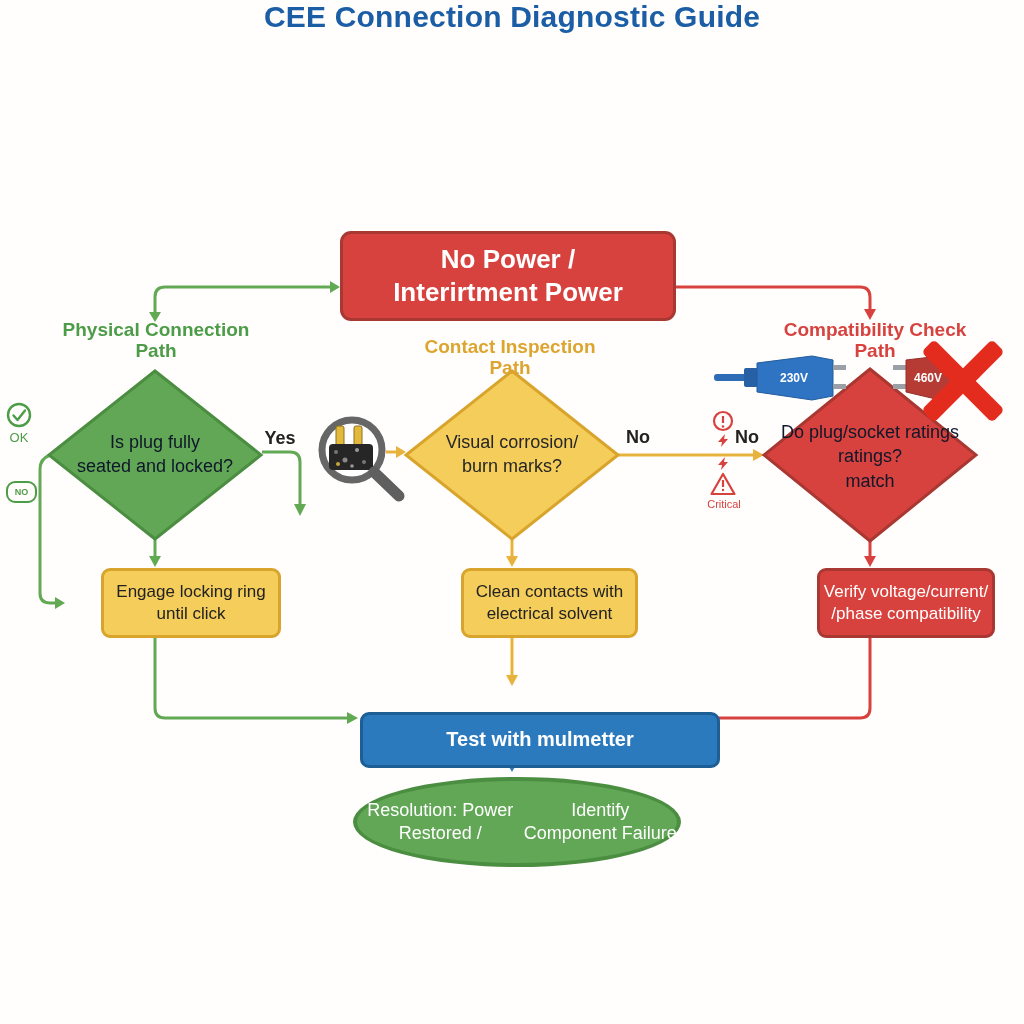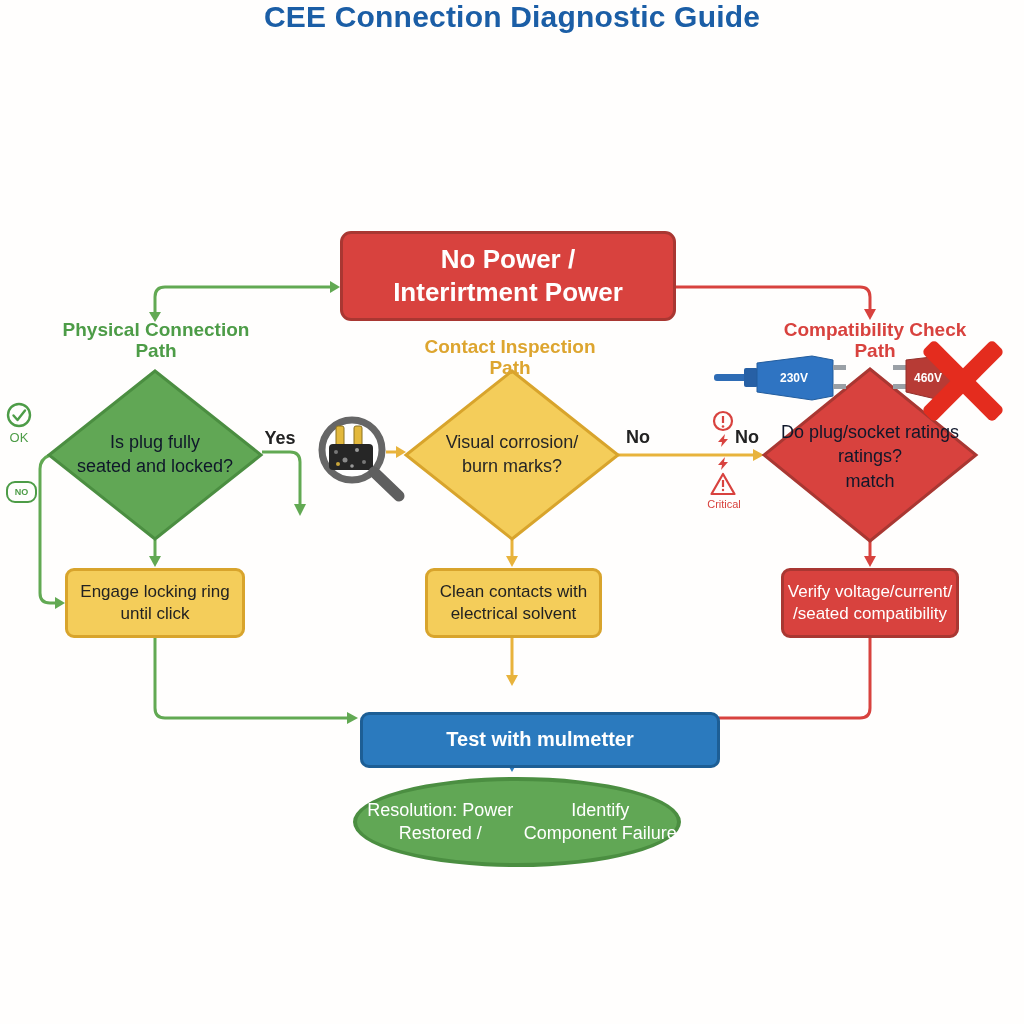--- a/index.html
+++ b/index.html
@@ -15,21 +15,21 @@
   }
 
   .box { position:absolute; display:flex; flex-direction:column; align-items:center; justify-content:center;
          text-align:center; border-radius:9px; box-sizing:border-box; line-height:1.28; }
   .box.red    { background:var(--red,#d8423e);   border:3px solid var(--red_dark,#a93732);   color:#ffffff; }
   .box.yellow { background:var(--yellow,#f4cd5a); border:3px solid var(--yellow_dark,#d8a42c); color:#222222; }
   .box.blue   { background:var(--blue,#2b7abe);  border:3px solid var(--blue_dark,#1d5e95);  color:#ffffff; }
 
   .start-box { left:340px; top:231px; width:336px; height:90px; font-size:26px; font-weight:bold; border-radius:11px; }
 
-  .action { font-size:17px; }
+  .action { font-size:17px;margin-left:36px; }
   .engage-box { left:65px;  top:568px; width:180px; height:70px; }
   .clean-box  { left:425px; top:568px; width:177px; height:70px; }
   .verify-box { left:781px; top:568px; width:178px; height:70px; }
   .test-box   { left:360px; top:712px; width:360px; height:56px; font-size:20px; font-weight:bold; }
 
   .ellipse {
     position:absolute; left:353px; top:777px; width:320px; height:82px;
     background:var(--green,#61a755); border:4px solid var(--green_dark,#4b8e41);
     border-radius:50%; color:#ffffff; font-size:18px; line-height:1.3;
     display:flex; flex-direction:row; align-items:center; justify-content:center; text-align:center;
@@ -197,21 +197,21 @@
   <div class="box yellow action engage-box">
     <span>Engage locking ring</span>
     <span>until click</span>
   </div>
   <div class="box yellow action clean-box">
     <span>Clean contacts with</span>
     <span>electrical solvent</span>
   </div>
   <div class="box red action verify-box">
     <span>Verify voltage/current/</span>
-    <span>/seated compatibility</span>
+    <span>/phase compatibility</span>
   </div>
 
   <div class="box blue test-box">
     <span>Test with mulmetter</span>
   </div>
 
   <div class="ellipse">
     <span>Resolution: Power Restored /</span>
     <span>Identify Component Failure</span>
   </div>

